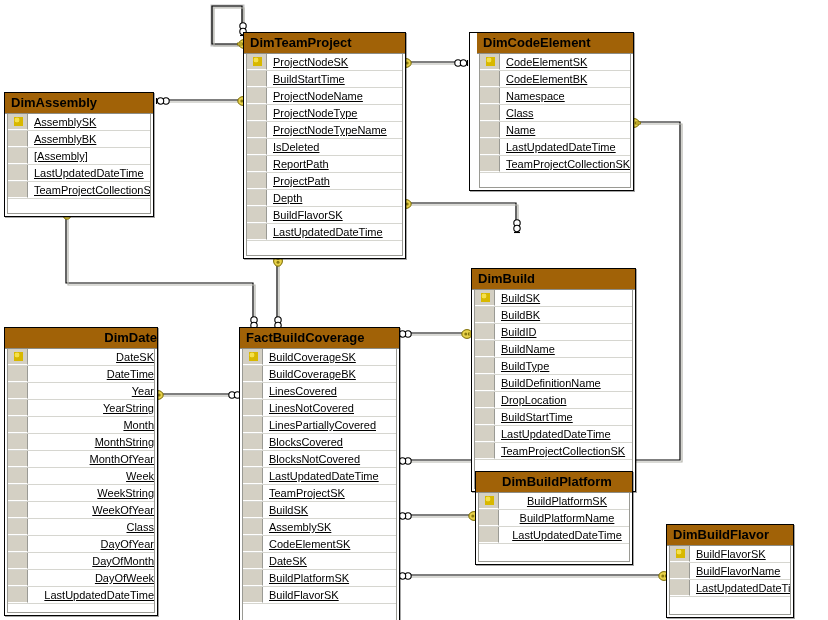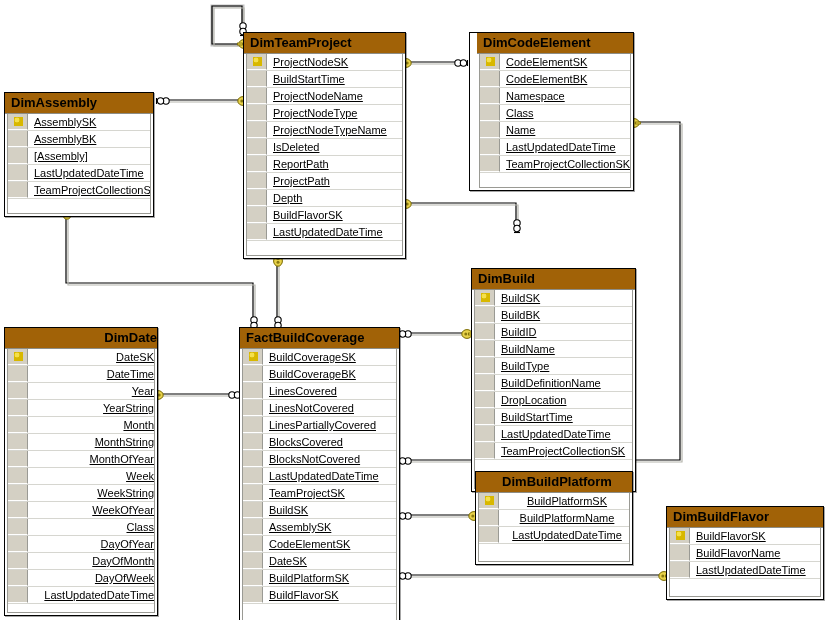--- a/index.html
+++ b/index.html
@@ -501,21 +501,21 @@
         <div class="col-name">BuildPlatformName</div>
       </div>
       <div class="col">
         <div class="col-gutter"></div>
         <div class="col-name">LastUpdatedDateTime</div>
       </div>
       <div class="tbl-pad" style="height:17px;"></div>
     </div>
   </div>
 
-  <div class="table" id="t-dimbuildflavor" style="left:666px;top:506px;width:158px;">
+  <div class="table" id="t-dimbuildflavor" style="left:666px;top:524px;width:128px;">
     <div class="tbl-title">DimBuildFlavor</div>
     <div class="tbl-inner">
       <div class="col">
         <div class="col-gutter key"></div>
         <div class="col-name">BuildFlavorSK</div>
       </div>
       <div class="col">
         <div class="col-gutter"></div>
         <div class="col-name">BuildFlavorName</div>
       </div>

